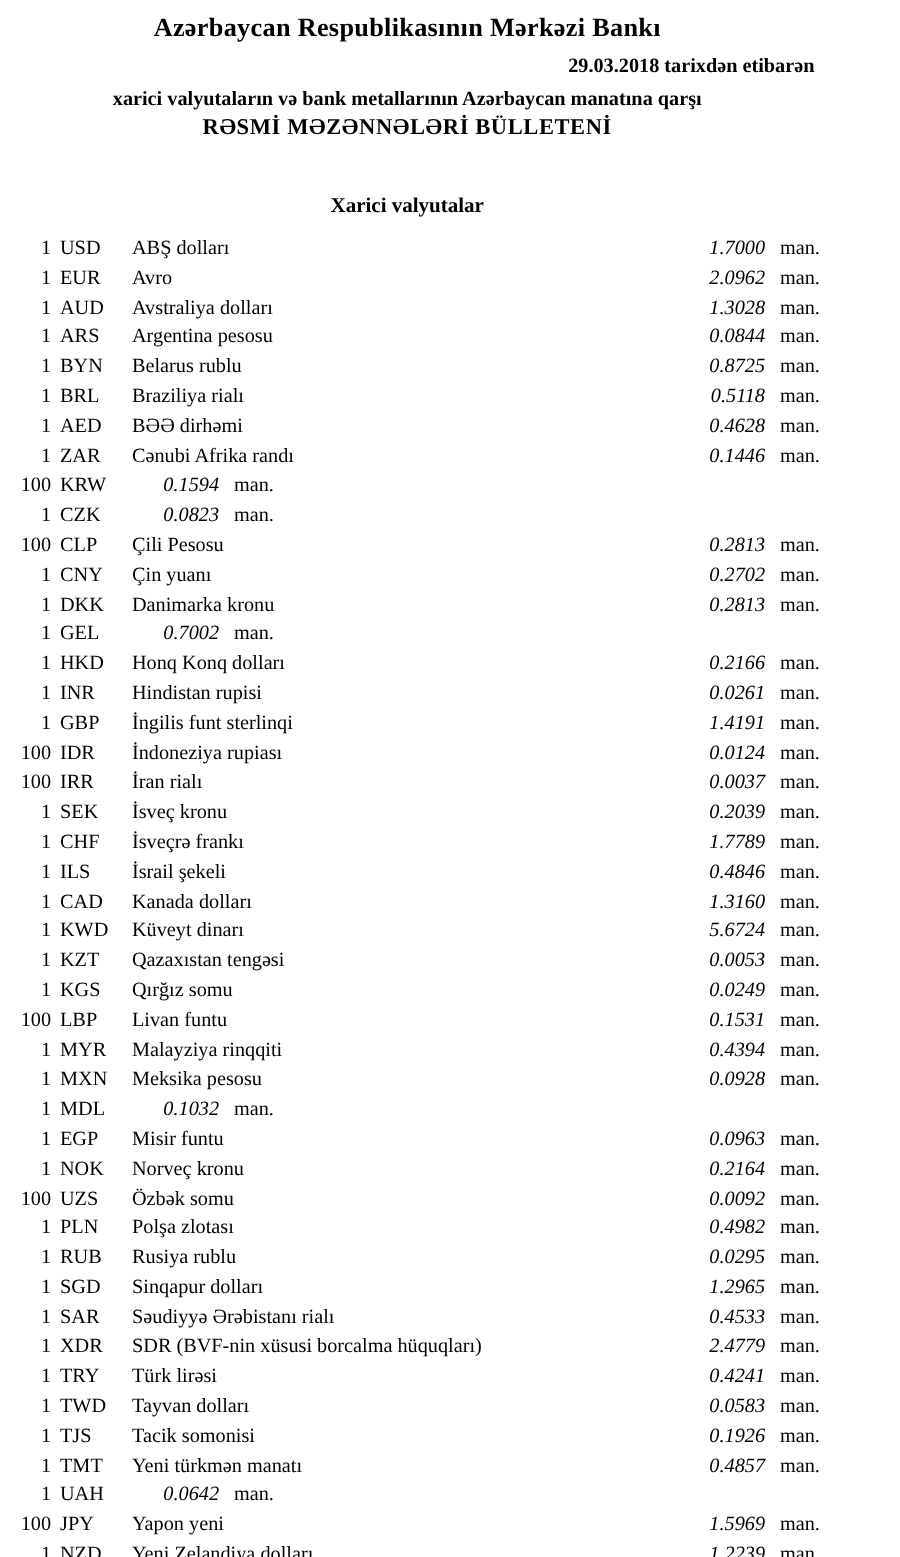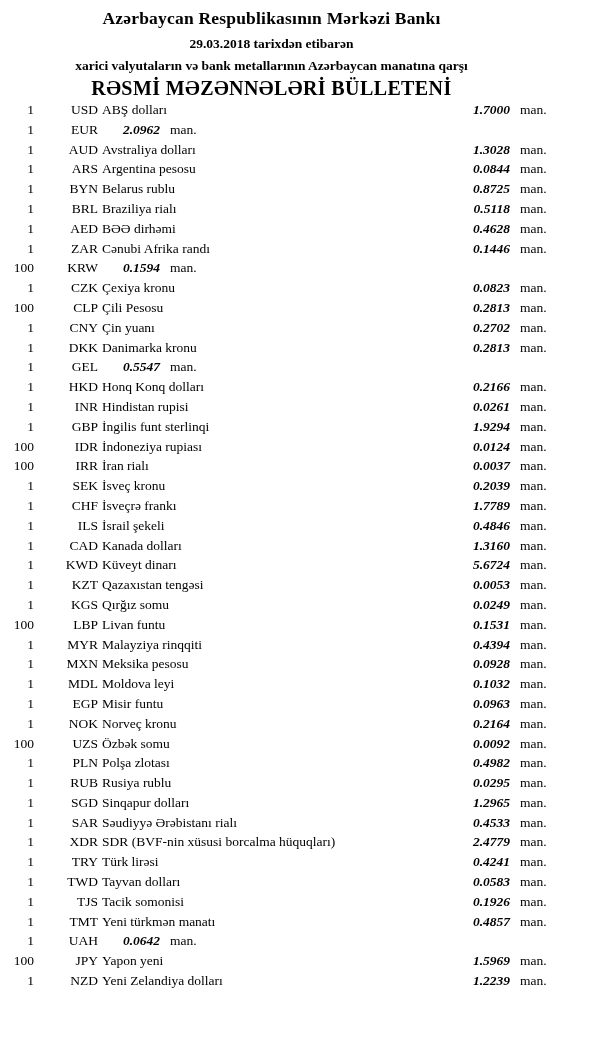--- a/index.html
+++ b/index.html
@@ -18,28 +18,29 @@
   .bank-name {
     font-size: 17.5px;
     font-weight: bold;
     margin: 2px 0 7px 0;
     letter-spacing: 0.2px;
   }
   .date-line {
     font-size: 13.5px;
     font-weight: bold;
     margin: 0 0 6px 0;
+    text-align: right;
   }
   .subtitle {
     font-size: 13.5px;
     font-weight: bold;
     margin: 0 0 3px 0;
   }
   .bulletin-title {
-    font-size: 20px;
+    font-size: 15px;
     font-weight: bold;
     letter-spacing: 0.4px;
     margin: 0;
   }
 
   .section-title {
     text-align: center;
     font-size: 14px;
     font-weight: bold;
     margin-top: 36px;
@@ -49,51 +50,53 @@
   .rates-table { width: 600px; }
   .rate-row {
     display: flex;
     align-items: baseline;
     height: 19.8px;
     font-size: 13.5px;
     line-height: 19.8px;
     padding-right: 47px;
   }
   .qty   { width: 34px;  text-align: right;  flex: none; }
-  .code  { width: 44px;  text-align: right; flex: none; margin-left: 20px; }
+  .code  { width: 44px;  text-align: left; flex: none; margin-left: 6px; }
   .name  { flex: 1; margin-left: 4px; white-space: nowrap; overflow: hidden; }
   .rate  { width: 62px;  text-align: right;  flex: none;
-           font-weight: bold; font-style: italic; }
+           font-weight: normal; font-style: italic; }
   .unit  { width: 33px;  text-align: left;   flex: none; margin-left: 10px; }
 </style>
 </head>
 <body>
 
 <div class="page">
 
   <div class="header">
     <div class="bank-name">Azərbaycan Respublikasının Mərkəzi Bankı</div>
     <div class="date-line">29.03.2018 tarixdən etibarən</div>
     <div class="subtitle">xarici valyutaların və bank metallarının Azərbaycan manatına qarşı</div>
     <div class="bulletin-title">RƏSMİ MƏZƏNNƏLƏRİ BÜLLETENİ</div>
   </div>
 
+  <div class="section-title">Xarici valyutalar</div>
 
   <div class="rates-table">
   <div class="rate-row">
     <span class="qty">1</span>
     <span class="code">USD</span>
     <span class="name">ABŞ dolları</span>
     <span class="rate">1.7000</span>
     <span class="unit">man.</span>
   </div>
 
   <div class="rate-row">
     <span class="qty">1</span>
     <span class="code">EUR</span>
+    <span class="name">Avro</span>
     <span class="rate">2.0962</span>
     <span class="unit">man.</span>
   </div>
 
   <div class="rate-row">
     <span class="qty">1</span>
     <span class="code">AUD</span>
     <span class="name">Avstraliya dolları</span>
     <span class="rate">1.3028</span>
     <span class="unit">man.</span>
@@ -142,21 +145,20 @@
   <div class="rate-row">
     <span class="qty">100</span>
     <span class="code">KRW</span>
     <span class="rate">0.1594</span>
     <span class="unit">man.</span>
   </div>
 
   <div class="rate-row">
     <span class="qty">1</span>
     <span class="code">CZK</span>
-    <span class="name">Çexiya kronu</span>
     <span class="rate">0.0823</span>
     <span class="unit">man.</span>
   </div>
 
   <div class="rate-row">
     <span class="qty">100</span>
     <span class="code">CLP</span>
     <span class="name">Çili Pesosu</span>
     <span class="rate">0.2813</span>
     <span class="unit">man.</span>
@@ -174,21 +176,21 @@
     <span class="qty">1</span>
     <span class="code">DKK</span>
     <span class="name">Danimarka kronu</span>
     <span class="rate">0.2813</span>
     <span class="unit">man.</span>
   </div>
 
   <div class="rate-row">
     <span class="qty">1</span>
     <span class="code">GEL</span>
-    <span class="rate">0.5547</span>
+    <span class="rate">0.7002</span>
     <span class="unit">man.</span>
   </div>
 
   <div class="rate-row">
     <span class="qty">1</span>
     <span class="code">HKD</span>
     <span class="name">Honq Konq dolları</span>
     <span class="rate">0.2166</span>
     <span class="unit">man.</span>
   </div>
@@ -198,21 +200,21 @@
     <span class="code">INR</span>
     <span class="name">Hindistan rupisi</span>
     <span class="rate">0.0261</span>
     <span class="unit">man.</span>
   </div>
 
   <div class="rate-row">
     <span class="qty">1</span>
     <span class="code">GBP</span>
     <span class="name">İngilis funt sterlinqi</span>
-    <span class="rate">1.9294</span>
+    <span class="rate">1.4191</span>
     <span class="unit">man.</span>
   </div>
 
   <div class="rate-row">
     <span class="qty">100</span>
     <span class="code">IDR</span>
     <span class="name">İndoneziya rupiası</span>
     <span class="rate">0.0124</span>
     <span class="unit">man.</span>
   </div>
@@ -301,21 +303,20 @@
     <span class="qty">1</span>
     <span class="code">MXN</span>
     <span class="name">Meksika pesosu</span>
     <span class="rate">0.0928</span>
     <span class="unit">man.</span>
   </div>
 
   <div class="rate-row">
     <span class="qty">1</span>
     <span class="code">MDL</span>
-    <span class="name">Moldova leyi</span>
     <span class="rate">0.1032</span>
     <span class="unit">man.</span>
   </div>
 
   <div class="rate-row">
     <span class="qty">1</span>
     <span class="code">EGP</span>
     <span class="name">Misir funtu</span>
     <span class="rate">0.0963</span>
     <span class="unit">man.</span>

